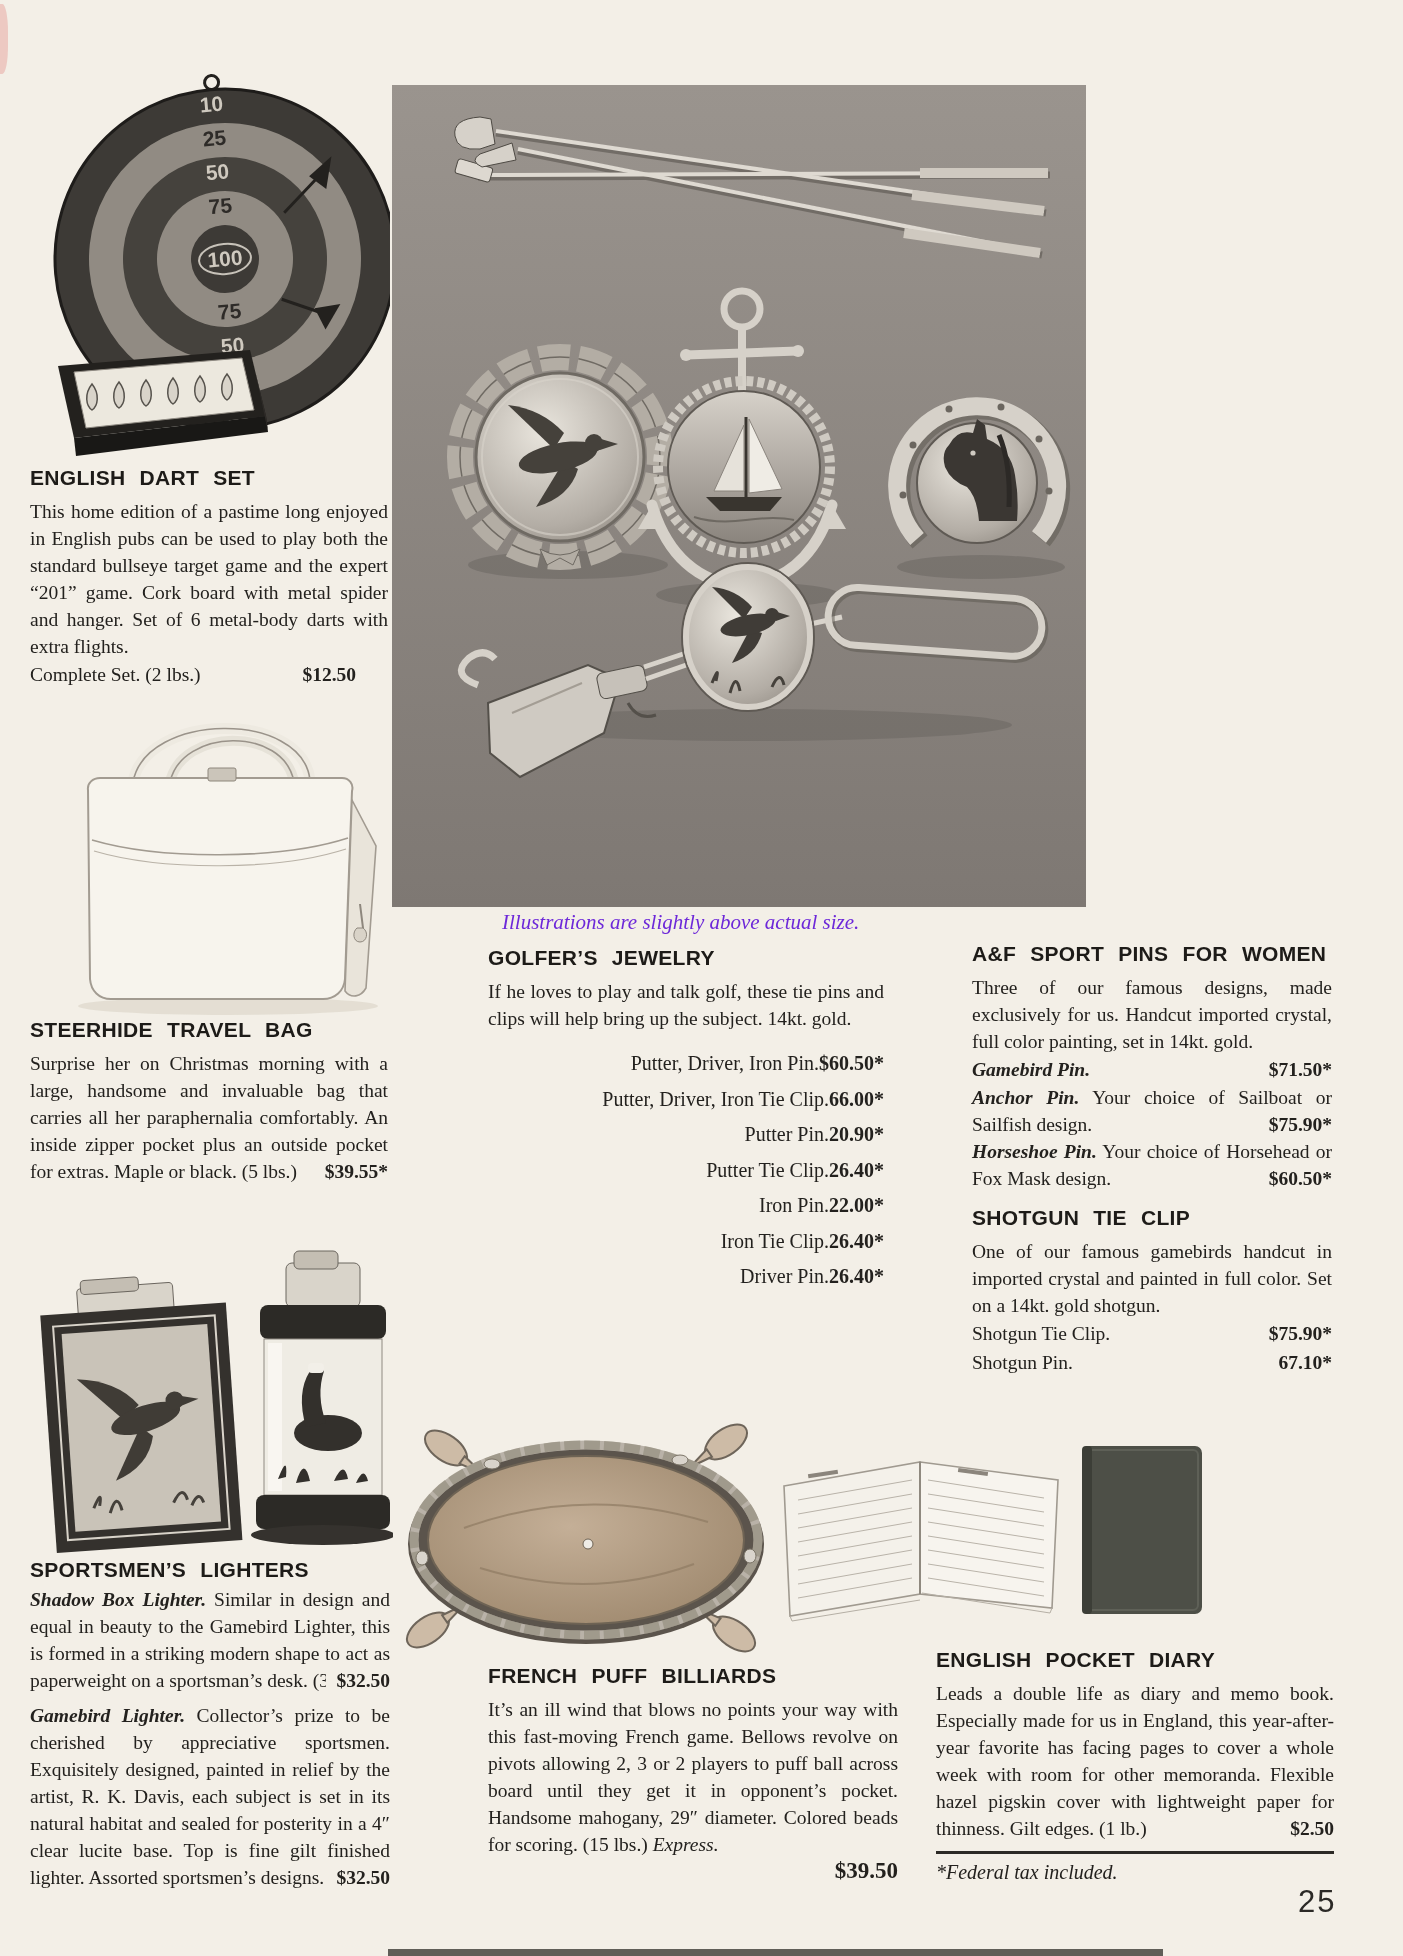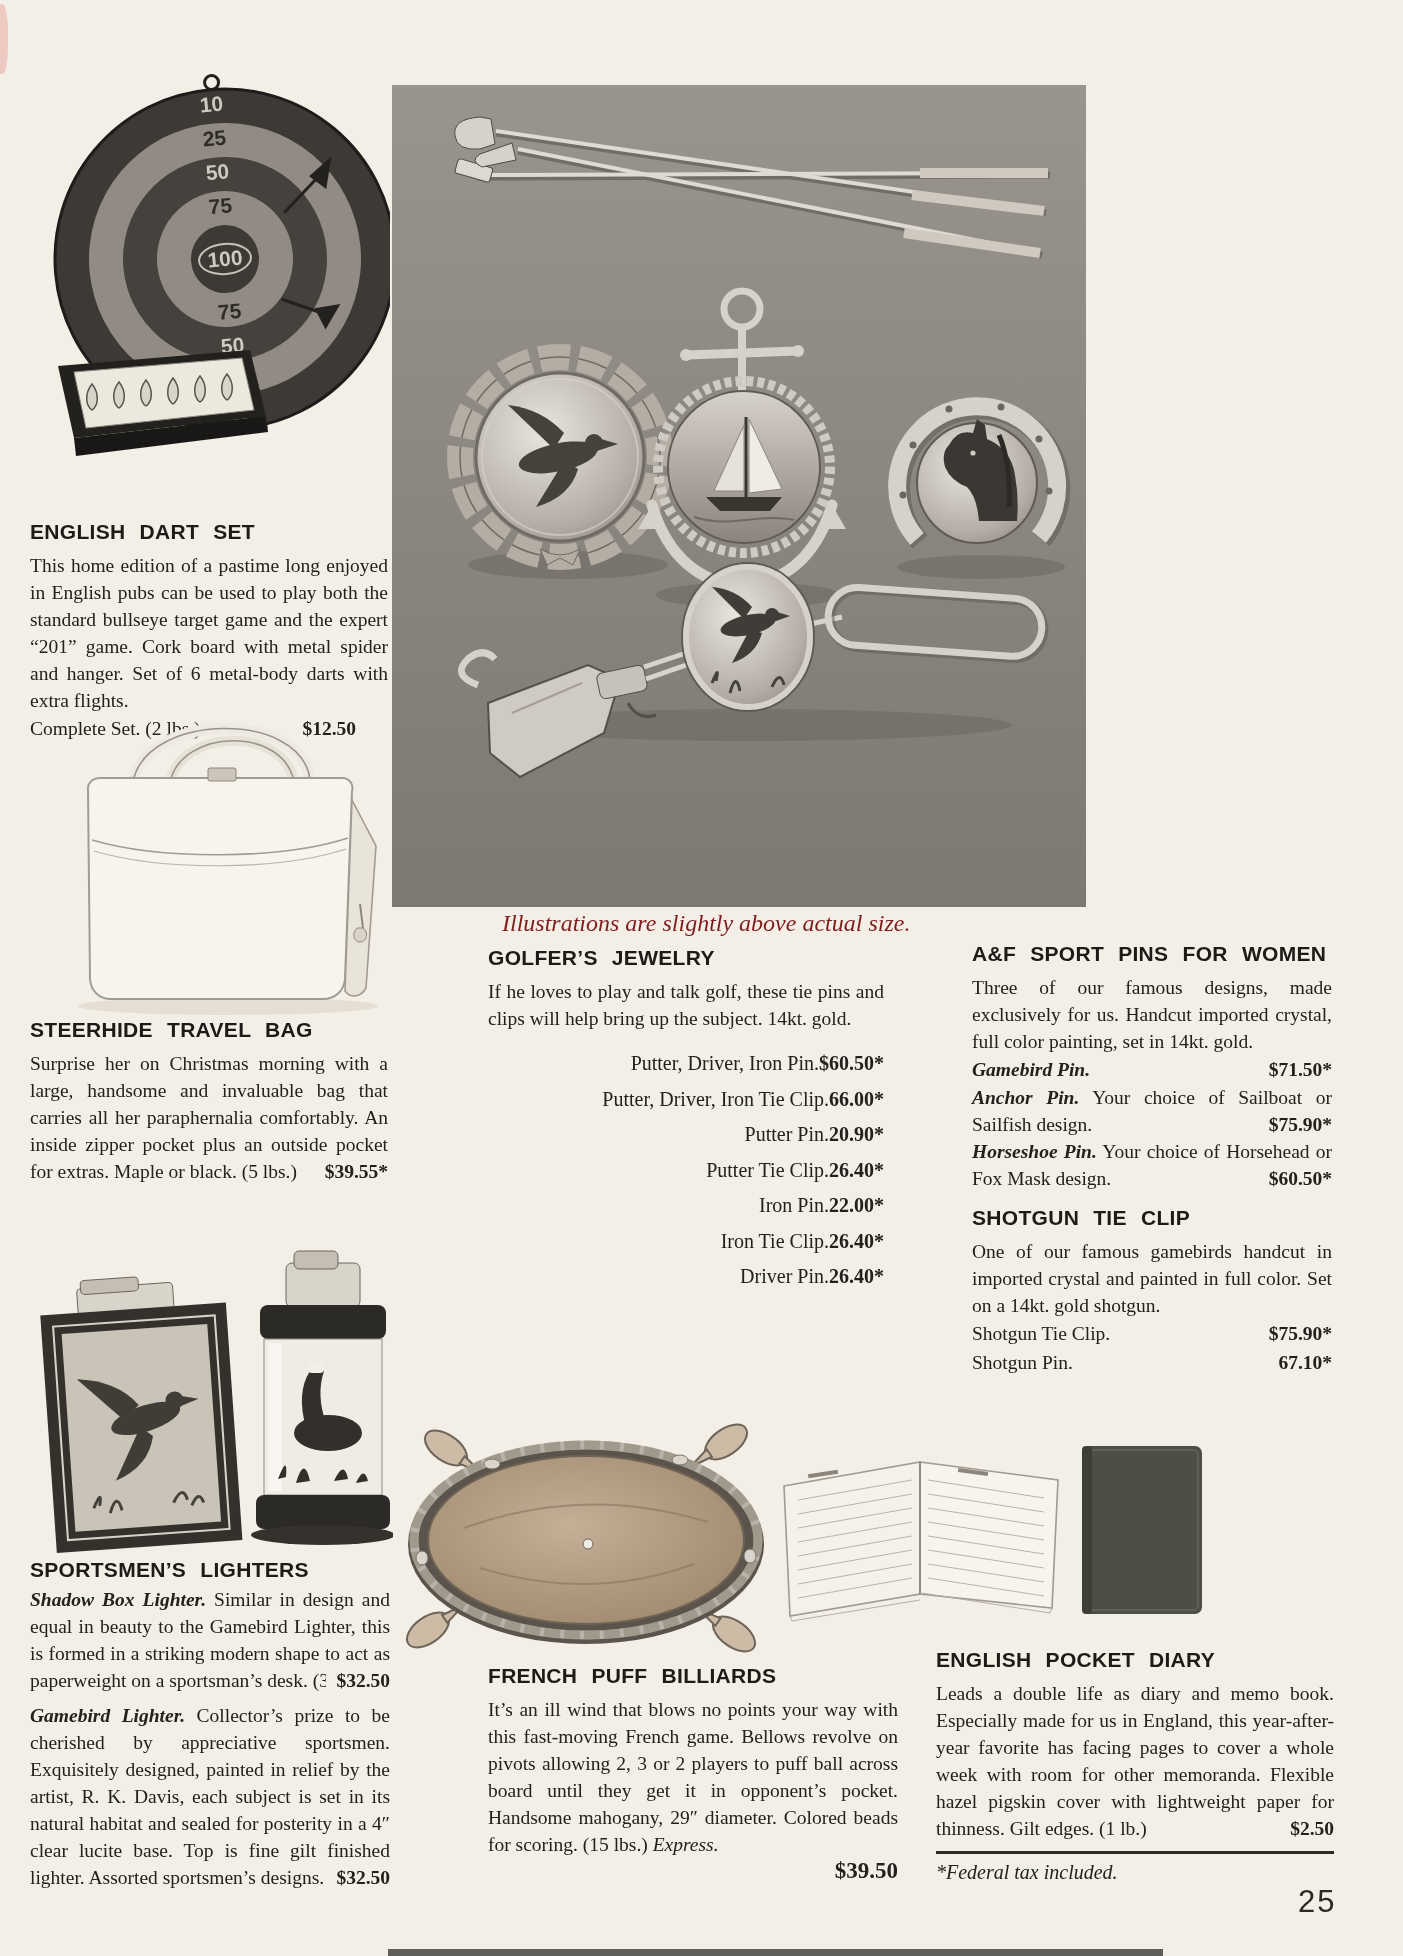--- a/index.html
+++ b/index.html
@@ -10,21 +10,21 @@
      letter-spacing:.3px;word-spacing:8px;color:#1d1b18;margin:0 0 8px 0;}
   .body{font-size:19.5px;line-height:27px;text-align:justify;margin:0;}
   .rel{position:relative;}
   .pname{font-weight:700;font-style:italic;}
   .price{font-weight:700;}
   .price-abs{position:absolute;right:0;bottom:0;font-weight:700;background:#f3efe7;padding-left:10px;}
   .price-row{display:flex;justify-content:space-between;align-items:baseline;font-size:19.5px;line-height:29px;}
   .plist{margin-top:14px;}
   .plist-row{display:flex;justify-content:flex-end;align-items:baseline;
              font-size:20px;line-height:35.5px;}
-  .caption{font-style:italic;font-size:24px;color:#7f1d1d;}
+  .caption{font-style:italic;font-size:21px;color:#6d28d9;}
   .ital{font-style:italic;margin-top:36px;}
   .sect{margin-bottom:14px;margin-left:36px;}
   .gap{height:8px;}
   .footrule{border:none;border-top:3px solid #2c2a26;margin:9px 0 7px 0;}
   .footnote{font-style:italic;font-weight:400;font-size:20px;}
   .pagenum{font-family:"Liberation Sans",sans-serif;font-size:31px;color:#2b2926;letter-spacing:2px;}
   .bottom-strip{background:#3b3935;opacity:.8;}
   .corner-smudge{background:#e8a9a4;opacity:.55;border-radius:40%;}
   svg{display:block;}
 </style>
@@ -75,21 +75,21 @@
           <path d="M89,316 c8,10 6,22 0,26 c-6,-4 -8,-16 0,-26z"></path>
           <path d="M116,314 c8,10 6,22 0,26 c-6,-4 -8,-16 0,-26z"></path>
           <path d="M143,312 c8,10 6,22 0,26 c-6,-4 -8,-16 0,-26z"></path>
           <path d="M170,310 c8,10 6,22 0,26 c-6,-4 -8,-16 0,-26z"></path>
           <path d="M197,308 c8,10 6,22 0,26 c-6,-4 -8,-16 0,-26z"></path>
         </g>
       </g>
     </svg>
   </div>
 
-  <div class="abs" style="left:30px;top:520px;width:358px;">
+  <div class="abs" style="left:30px;top:466px;width:358px;">
     <h3 class="h">ENGLISH DART SET</h3>
     <p class="body">This home edition of a pastime long enjoyed in English pubs can be used to play both the standard bullseye target game and the expert “201” game. Cork board with metal spider and hanger. Set of 6 metal-body darts with extra flights.</p>
     <div class="price-row">
       <span>Complete Set. (2 lbs.)</span>
       <span class="price" style="margin-right:32px;">$12.50</span>
     </div>
   </div>
 
   <div class="abs" style="left:58px;top:688px;width:325px;height:335px;">
     <svg width="325" height="335" viewBox="0 0 325 335">

